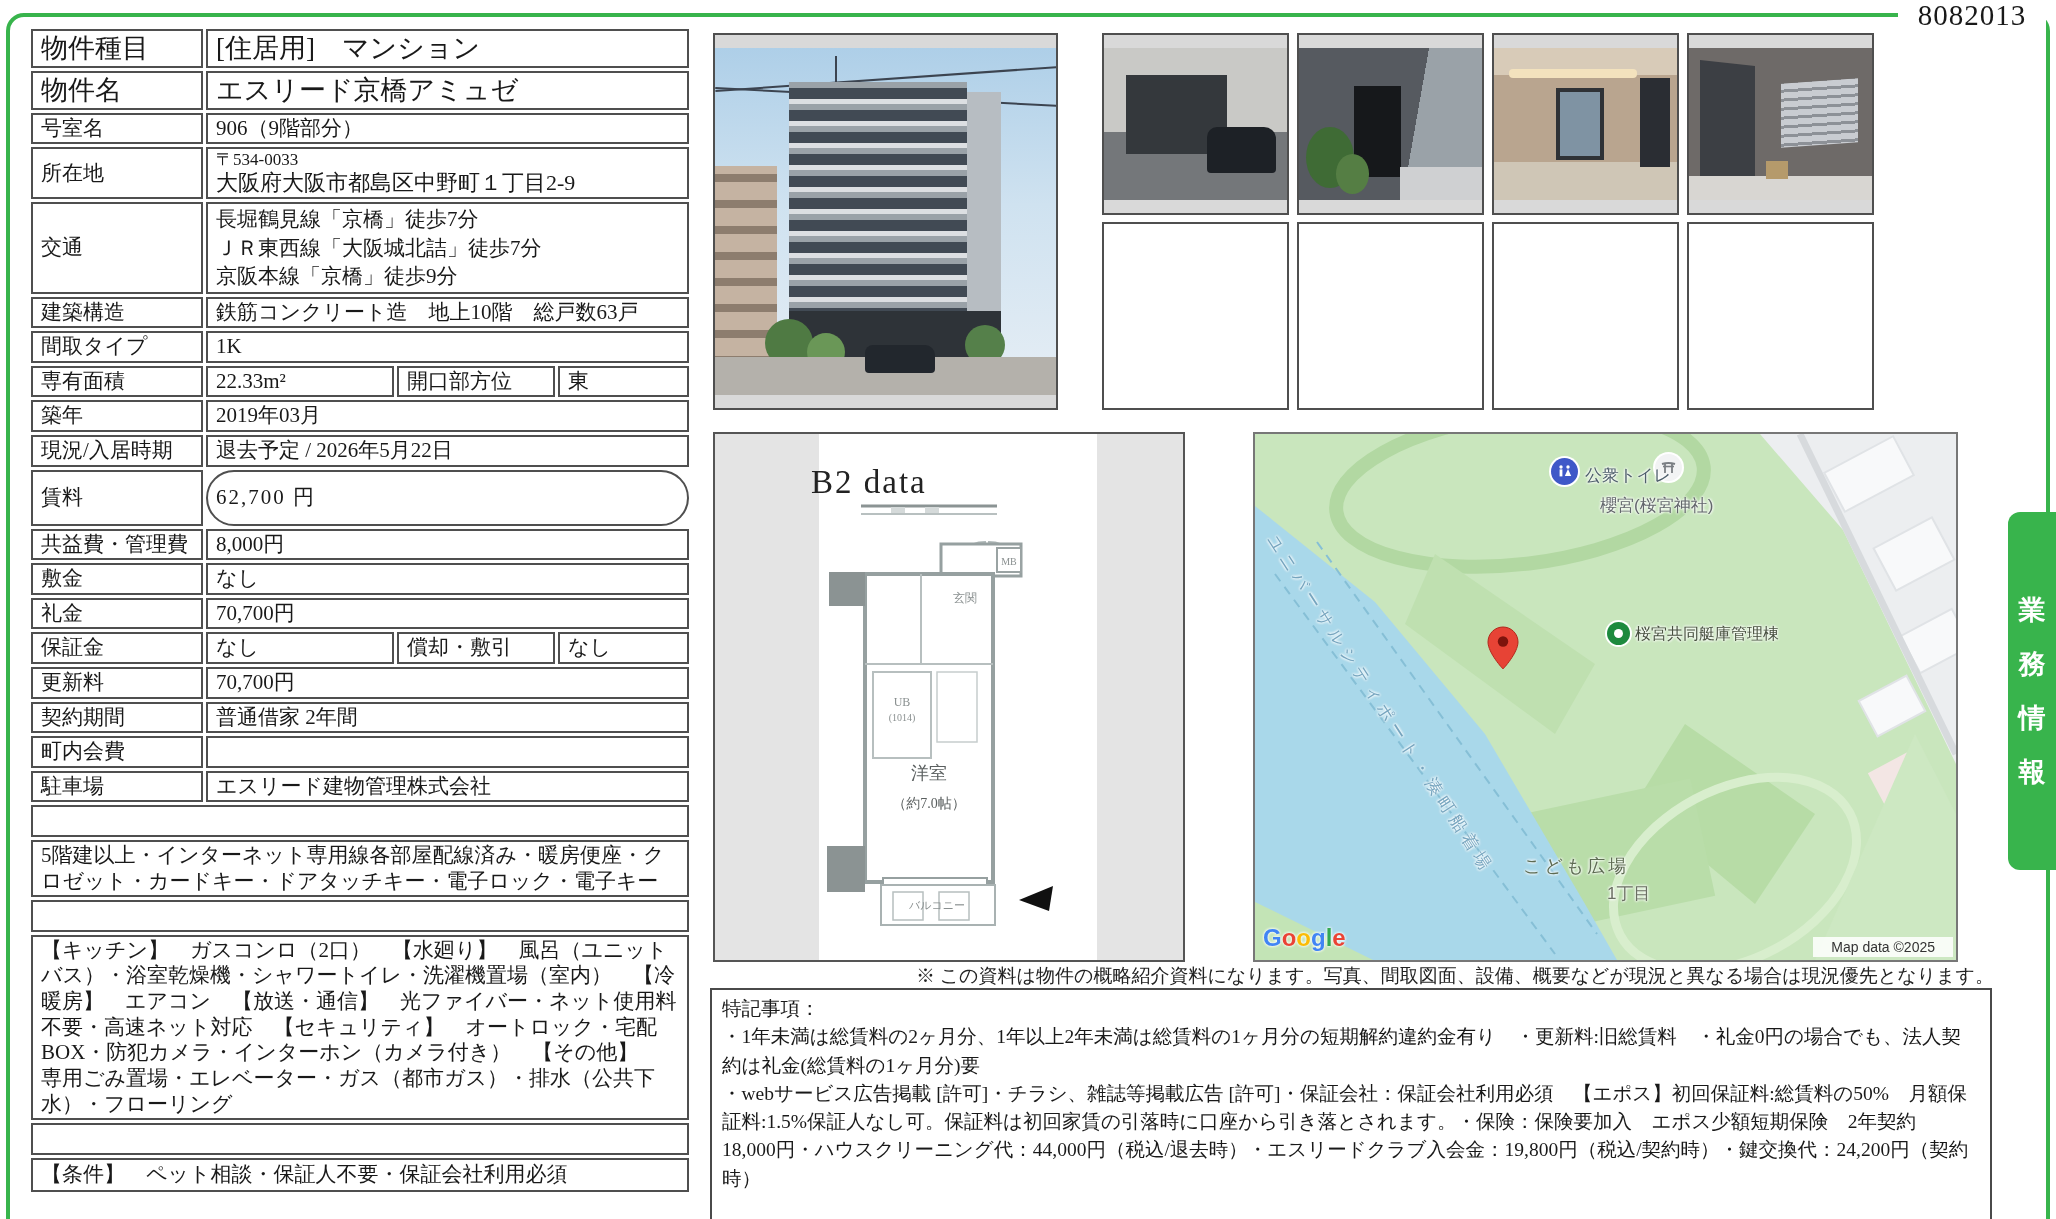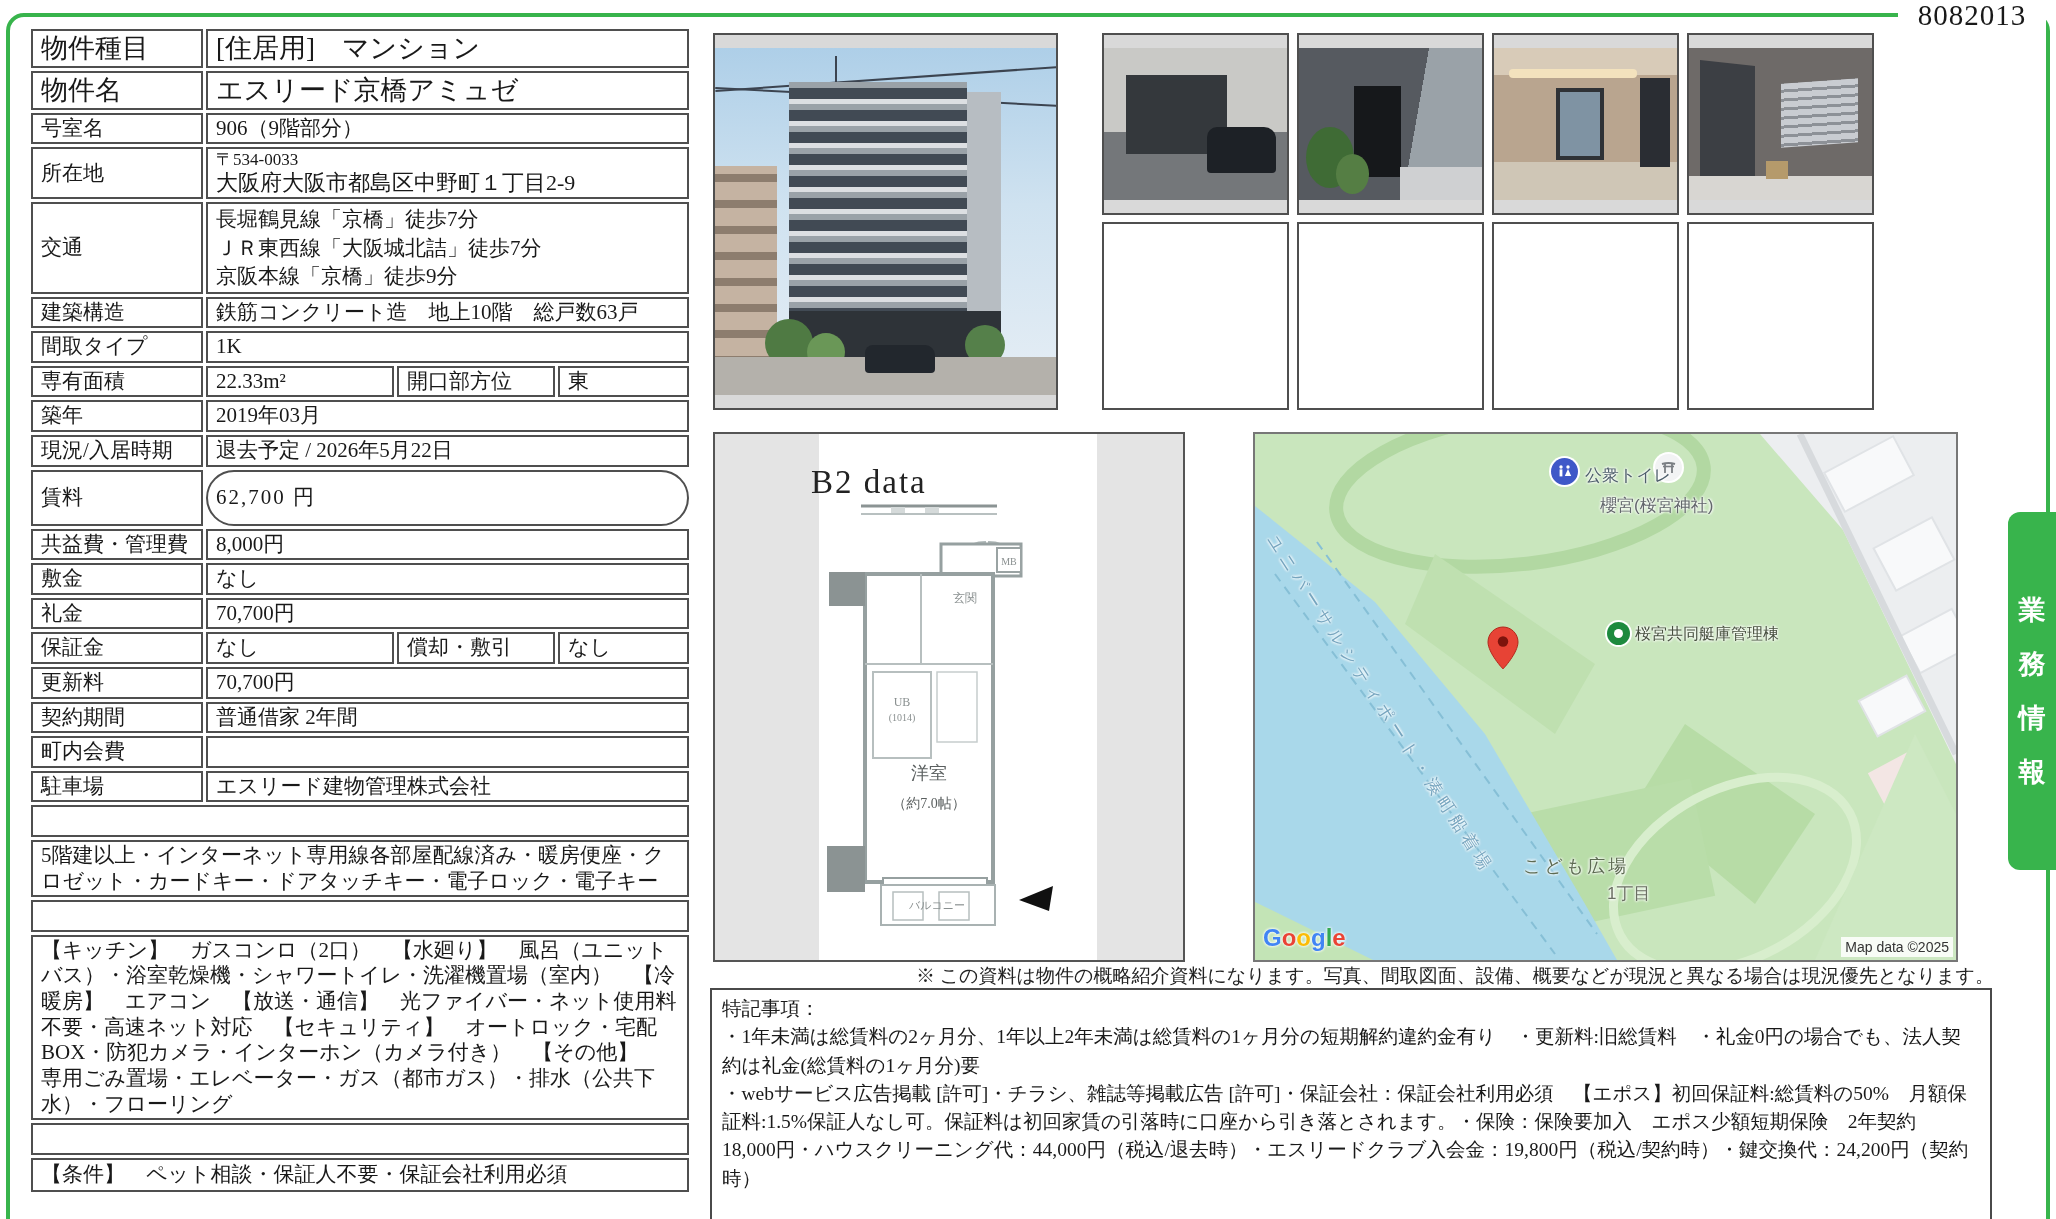--- a/index.html
+++ b/index.html
@@ -110,21 +110,21 @@
   .gmark{position:absolute;left:232px;top:192px;width:32px;height:44px;}
   .google-logo{position:absolute;left:8px;bottom:8px;font-family:"Liberation Sans","DejaVu Sans",sans-serif;
     font-size:24px;font-weight:bold;letter-spacing:0;cursor:pointer;text-shadow:0 0 3px #fff,0 0 3px #fff;}
   .google-logo span:nth-child(1){color:#4285F4;}
   .google-logo span:nth-child(2){color:#EA4335;}
   .google-logo span:nth-child(3){color:#FBBC05;}
   .google-logo span:nth-child(4){color:#4285F4;}
   .google-logo span:nth-child(5){color:#34A853;}
   .google-logo span:nth-child(6){color:#EA4335;}
   .map-attr{position:absolute;right:3px;bottom:3px;background:rgba(255,255,255,.85);
-    font-family:"Liberation Sans","DejaVu Sans",sans-serif;font-size:14px;color:#333;padding:2px 4px;}
+    font-family:"Liberation Sans","DejaVu Sans",sans-serif;font-size:14px;color:#333;padding:2px 18px;}
   
   .disclaimer{position:absolute;left:700px;top:963px;width:1294px;text-align:right;font-size:19px;color:#222;}
   .notes-box{position:absolute;left:710px;top:988px;width:1282px;height:236px;border:2px solid #4a4a4a;background:#fff;padding:5px 10px;z-index:3;}
   .notes-box p{font-size:19.5px;line-height:1.45;font-family:Liberation Serif, serif;}
 </style>
 </head>
 <body>
 
 <div class="frame"></div>
 <div class="doc-number">8082013</div>

